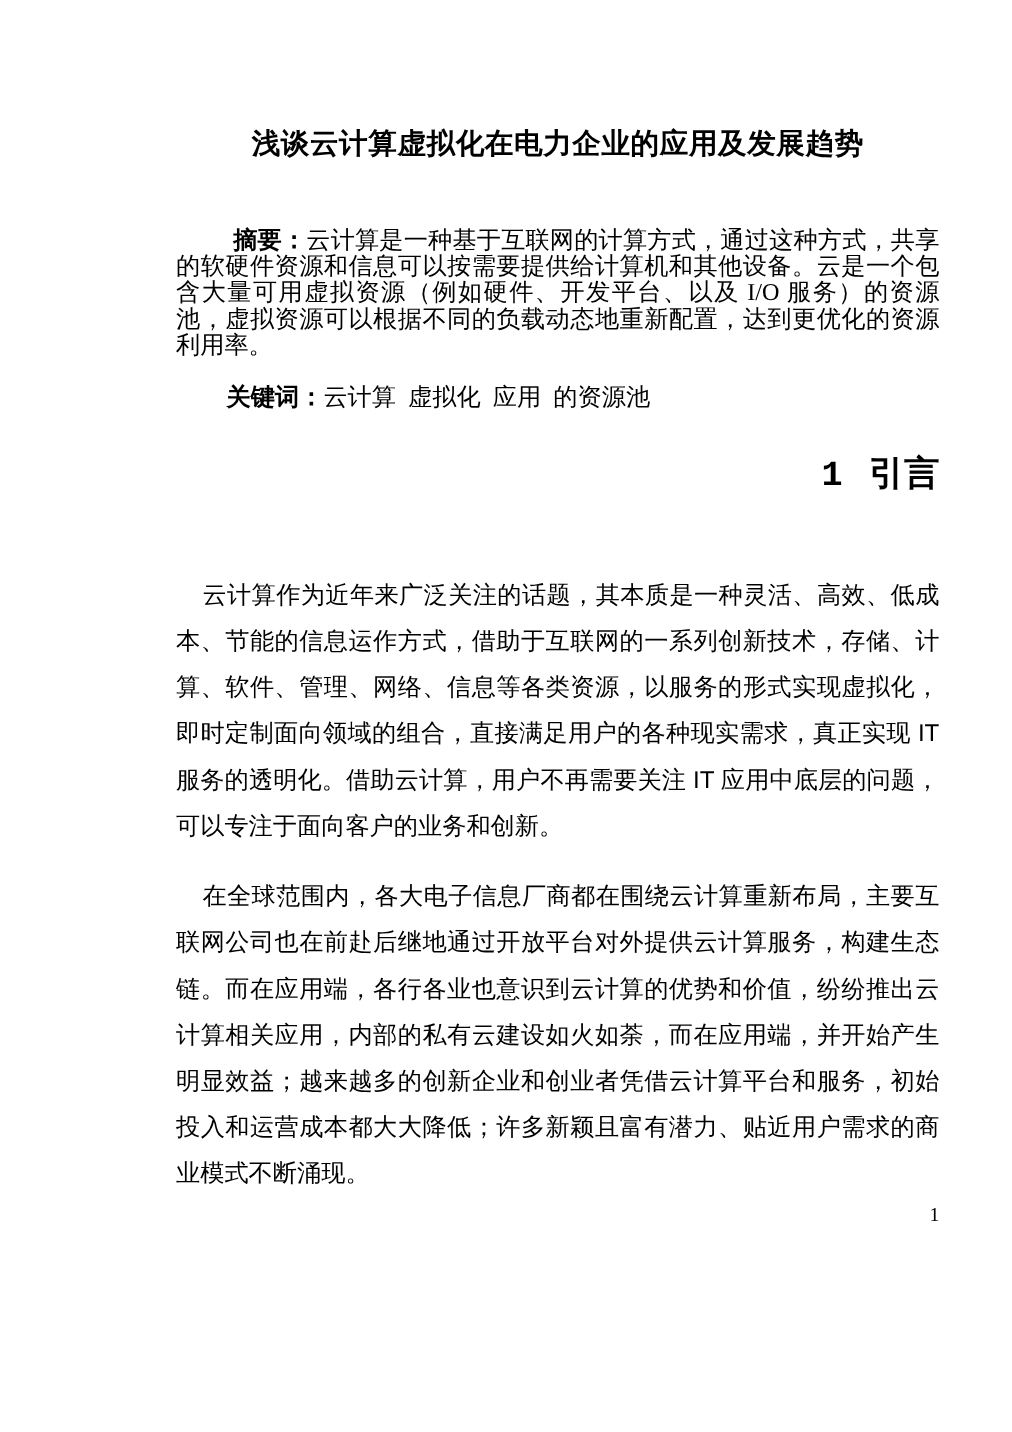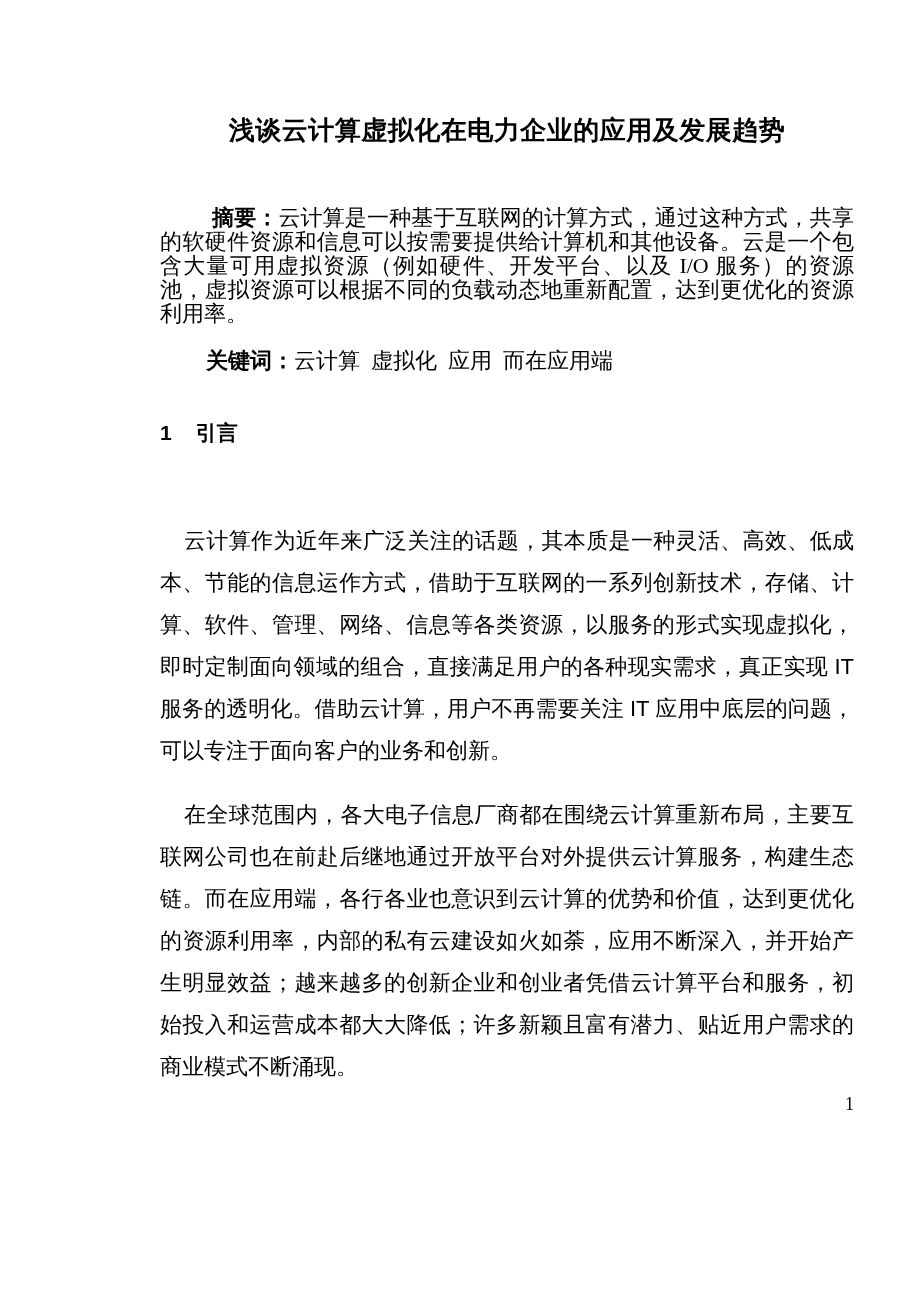--- a/index.html
+++ b/index.html
@@ -44,24 +44,25 @@
     font-family: "Liberation Serif", serif;
     font-size: 22px;
     line-height: 42px;
     text-indent: 46px;
   }
   .keywords-text {
     white-space: pre-wrap;
   }
   .section-heading {
     margin: 30px 0 0 0;
-    font-family: Liberation Sans, sans-serif;
+    font-family: Liberation Mono, monospace;
     font-weight: bold;
-    font-size: 21px;
+    font-size: 32px;
     line-height: 42px;
+    text-align: right;
   }
   .section-number {
     display: inline-block;
     margin-right: 24px;
   }
   .body-para {
     margin: 0;
     font-family: Liberation Sans, sans-serif;
     font-size: 22px;
     line-height: 42px;
@@ -84,23 +85,23 @@
 </style>
 </head>
 <body>
 
 <div class="page">
 
   <h1 class="doc-title">浅谈云计算虚拟化在电力企业的应用及发展趋势</h1>
 
   <p class="abstract-para"><span class="inline-label">摘要：</span><span>云计算是一种基于互联网的计算方式，通过这种方式，共享的软硬件资源和信息可以按需要提供给计算机和其他设备。云是一个包含大量可用虚拟资源（例如硬件、开发平台、以及 I/O 服务）的资源池，虚拟资源可以根据不同的负载动态地重新配置，达到更优化的资源利用率。</span></p>
 
-  <p class="keywords-line"><span class="inline-label">关键词：</span><span class="keywords-text">云计算  虚拟化  应用  而在应用端</span></p>
+  <p class="keywords-line"><span class="inline-label">关键词：</span><span class="keywords-text">云计算  虚拟化  应用  的资源池</span></p>
 
   <h2 class="section-heading"><span class="section-number">1</span><span>引言</span></h2>
 
   <p class="body-para first">云计算作为近年来广泛关注的话题，其本质是一种灵活、高效、低成本、节能的信息运作方式，借助于互联网的一系列创新技术，存储、计算、软件、管理、网络、信息等各类资源，以服务的形式实现虚拟化，即时定制面向领域的组合，直接满足用户的各种现实需求，真正实现 IT 服务的透明化。借助云计算，用户不再需要关注 IT 应用中底层的问题，可以专注于面向客户的业务和创新。</p>
 
-  <p class="body-para">在全球范围内，各大电子信息厂商都在围绕云计算重新布局，主要互联网公司也在前赴后继地通过开放平台对外提供云计算服务，构建生态链。而在应用端，各行各业也意识到云计算的优势和价值，达到更优化的资源利用率，内部的私有云建设如火如荼，应用不断深入，并开始产生明显效益；越来越多的创新企业和创业者凭借云计算平台和服务，初始投入和运营成本都大大降低；许多新颖且富有潜力、贴近用户需求的商业模式不断涌现。</p>
+  <p class="body-para">在全球范围内，各大电子信息厂商都在围绕云计算重新布局，主要互联网公司也在前赴后继地通过开放平台对外提供云计算服务，构建生态链。而在应用端，各行各业也意识到云计算的优势和价值，纷纷推出云计算相关应用，内部的私有云建设如火如荼，而在应用端，并开始产生明显效益；越来越多的创新企业和创业者凭借云计算平台和服务，初始投入和运营成本都大大降低；许多新颖且富有潜力、贴近用户需求的商业模式不断涌现。</p>
 
   <div class="page-number">1</div>
 
 </div>
 
 </body></html>

